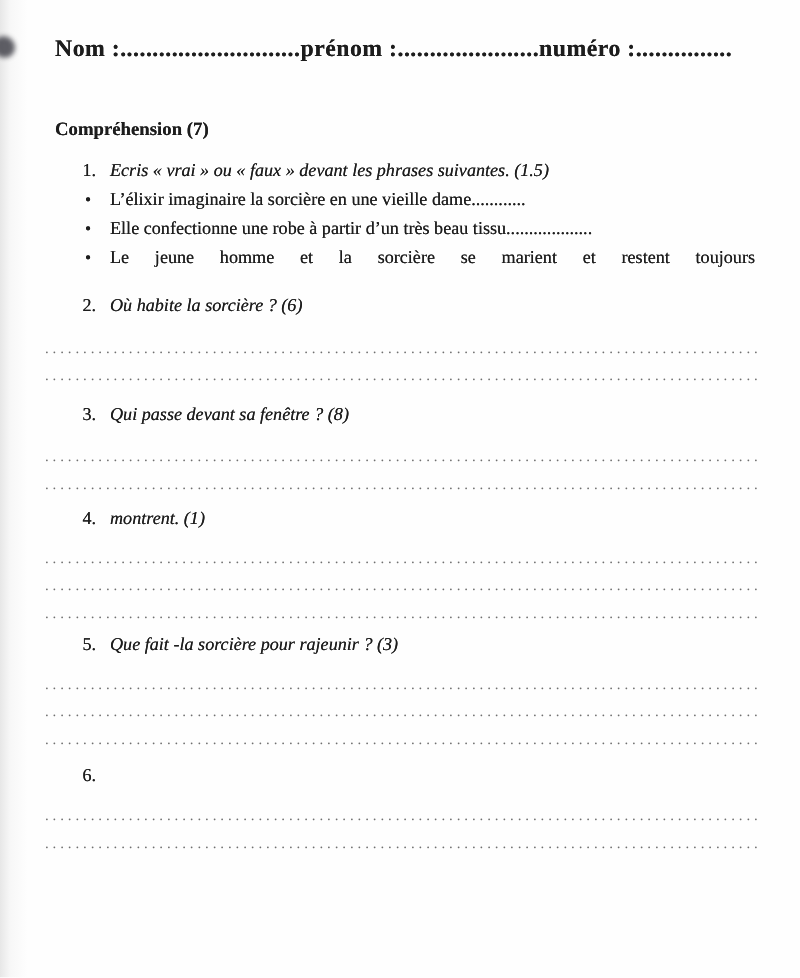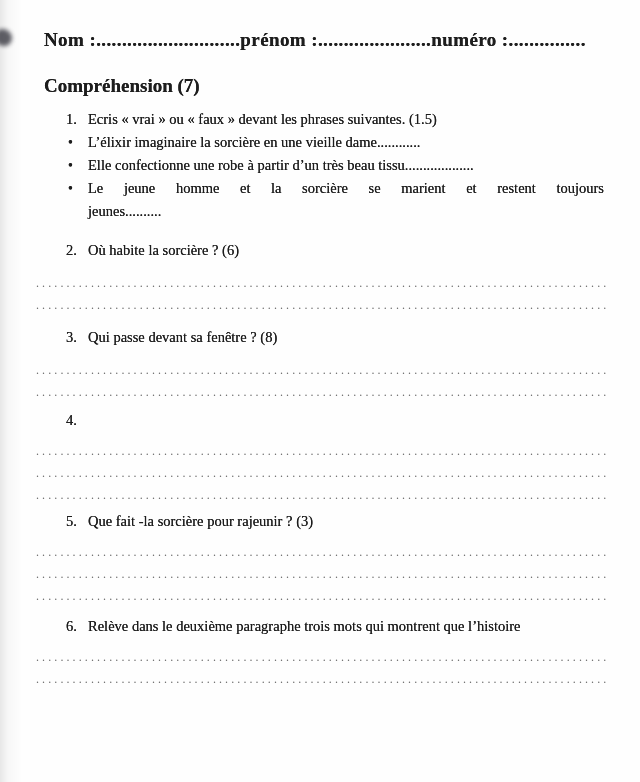--- a/index.html
+++ b/index.html
@@ -28,35 +28,35 @@
     margin: 30px 36px 0 44px;
     font-weight: bold;
     font-size: 19px;
     line-height: 20px;
     letter-spacing: .4px;
     white-space: nowrap;
     overflow: hidden;
   }
   .section-title {
     position: relative;
-    margin: 26px 0 0 44px;
+    margin: 44px 0 0 44px;
     font-weight: bold;
-    font-size: 19px;
+    font-size: 15px;
     line-height: 20px;
   }
   .q {
     position: relative;
     display: flex;
     margin-left: 66px;
     margin-right: 36px;
     font-size: 14.5px;
     line-height: 23px;
   }
   .qnum { flex: 0 0 22px; }
-  .qtext { flex: 1; }
+  .qtext { flex: 1; font-style: italic; }
   .just { text-align: justify; text-align-last: justify; }
   .bullet {
     position: relative;
     display: flex;
     margin-left: 68px;
     margin-right: 36px;
     font-size: 14.5px;
     line-height: 23px;
   }
   .bmark { flex: 0 0 20px; font-size: 14px; }
@@ -103,56 +103,55 @@
     <span class="btext">L’élixir imaginaire la sorcière en une vieille dame............</span>
   </div>
   <div class="bullet">
     <span class="bmark">•</span>
     <span class="btext">Elle confectionne une robe à partir d’un très beau tissu...................</span>
   </div>
   <div class="bullet">
     <span class="bmark">•</span>
     <span class="btext">
       <div class="just">Le jeune homme et la sorcière se marient et restent toujours</div>
-      <div>jeunes..........</div>
     </span>
   </div>
 
   <div class="q mt-q2">
     <span class="qnum">2.</span>
     <span class="qtext">Où habite la sorcière ? (6)</span>
   </div>
   <div class="ans mt-ans">..............................................................................................................................................</div>
   <div class="ans">..............................................................................................................................................</div>
 
   <div class="q mt-q3">
     <span class="qnum">3.</span>
     <span class="qtext">Qui passe devant sa fenêtre ? (8)</span>
   </div>
   <div class="ans mt-ans">..............................................................................................................................................</div>
   <div class="ans">..............................................................................................................................................</div>
 
   <div class="q mt-q4">
     <span class="qnum">4.</span>
     <span class="qtext">
+      <div>montrent. (1)</div>
     </span>
   </div>
   <div class="ans mt-ans-sm">..............................................................................................................................................</div>
   <div class="ans">..............................................................................................................................................</div>
   <div class="ans">..............................................................................................................................................</div>
 
   <div class="q mt-q5">
     <span class="qnum">5.</span>
     <span class="qtext">Que fait -la sorcière pour rajeunir ? (3)</span>
   </div>
   <div class="ans mt-ans-sm">..............................................................................................................................................</div>
   <div class="ans">..............................................................................................................................................</div>
   <div class="ans">..............................................................................................................................................</div>
 
   <div class="q mt-q6">
     <span class="qnum">6.</span>
     <span class="qtext">
-      <div>Relève dans le deuxième paragraphe trois mots qui montrent que l’histoire</div>
     </span>
   </div>
   <div class="ans mt-ans-sm">..............................................................................................................................................</div>
   <div class="ans">..............................................................................................................................................</div>
 </div>
 
 </body></html>

